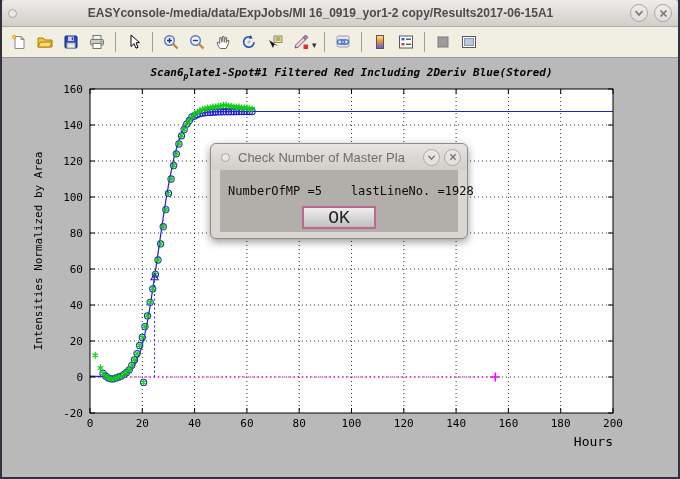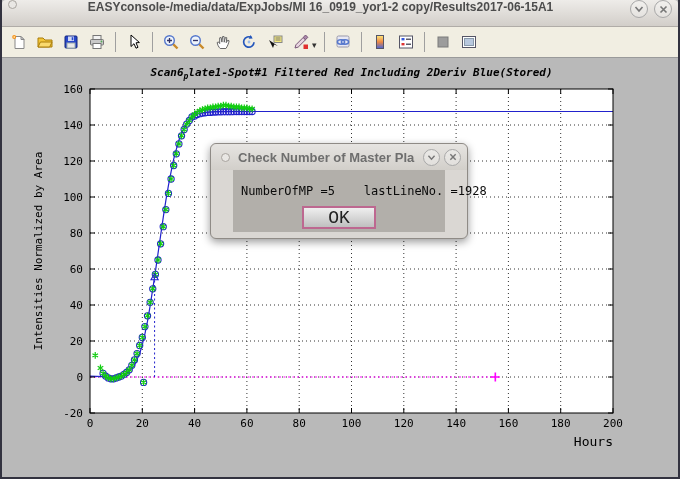--- a/index.html
+++ b/index.html
@@ -2,21 +2,21 @@
 <html><head>
 <meta charset="utf-8">
 <style>
   * { margin:0; padding:0; box-sizing:border-box; }
   html,body { width:680px; height:479px; font-family:"Liberation Sans",sans-serif; }
   .frame { position:relative; width:680px; height:479px; background:#32323f; }
   .window { position:absolute; top:0; left:2px; right:2px; bottom:2px; background:#b9b9b9; display:flex; flex-direction:column; }
 
   
   .titlebar { height:27px; flex:0 0 27px; background:linear-gradient(#eeece9,#d2cec9);
-    border-bottom:1px solid #b0aca7; border-radius:4px 4px 0 0; display:flex; padding:0 6px; }
+    border-bottom:1px solid #b0aca7; border-radius:4px 4px 0 0; display:flex; align-items:center; padding:0 6px; }
   .titlebar .title { flex:1; text-align:center; font-size:12px; font-weight:bold; color:#4c4c4c;
     white-space:nowrap; overflow:hidden; }
   .mini-circle { width:9px; height:9px; border:1px solid #a8a49f; border-radius:50%;
     background:#e9e7e4; display:inline-block; flex:0 0 auto; }
   .win-btn { width:18px; height:18px; border:1px solid #a8a8a8; border-radius:50%;
     display:inline-flex; align-items:center; justify-content:center; margin-left:6px;
     color:#777; background:rgba(255,255,255,.25); flex:0 0 auto; }
   .win-btn svg { display:block; }
 
   
@@ -43,26 +43,26 @@
   .xlabel { position:absolute; left:88px; width:523px; top:376px; text-align:right;
     font-family:"DejaVu Sans Mono",monospace; font-size:13px; color:#000; }
   svg text.tick { font-family:"DejaVu Sans Mono",monospace; font-size:11px; fill:#000; }
 
   
   .dialog { position:absolute; left:208px; top:85px; width:258px; height:96px;
     background:#dad7d3; border:1px solid #8f8b86; border-radius:6px;
     box-shadow:0 3px 8px rgba(0,0,0,.4); }
   .dialog-titlebar { height:26px; display:flex; align-items:center; padding:0 6px 0 10px;
     border-radius:6px 6px 0 0; background:linear-gradient(#e6e4e1,#d2cfca); }
-  .dialog-title { flex:1; font-size:13px; font-weight:bold; color:#6e6e6e; margin-left:8px;
+  .dialog-title { flex:1; font-size:13px; font-weight:normal; color:#6e6e6e; margin-left:8px;
     white-space:nowrap; overflow:hidden; }
   .dlg-btn { width:17px; height:17px; border:1px solid #a8a8a8; border-radius:50%;
     display:inline-flex; align-items:center; justify-content:center; margin-left:4px;
     color:#777; background:rgba(255,255,255,.3); flex:0 0 auto; }
-  .dialog-body { margin:0 22px; height:62px; background:#b2afaa; position:relative; }
+  .dialog-body { margin:0 9px; height:62px; background:#b2afaa; position:relative; }
   .dialog-message { position:absolute; left:8px; top:14px; font-family:"DejaVu Sans Mono",monospace;
     font-size:12px; color:#0a0a0a; white-space:pre; }
   .ok-btn { position:absolute; left:50%; transform:translateX(-50%); top:36px; width:74px; height:23px;
     background:linear-gradient(#efefef,#bfbfbf); border:2px solid #bd6890;
     font-family:Liberation Mono, monospace; font-size:18px; color:#222; }
 </style>
 </head>
 <body>
 
 <div class="frame">

